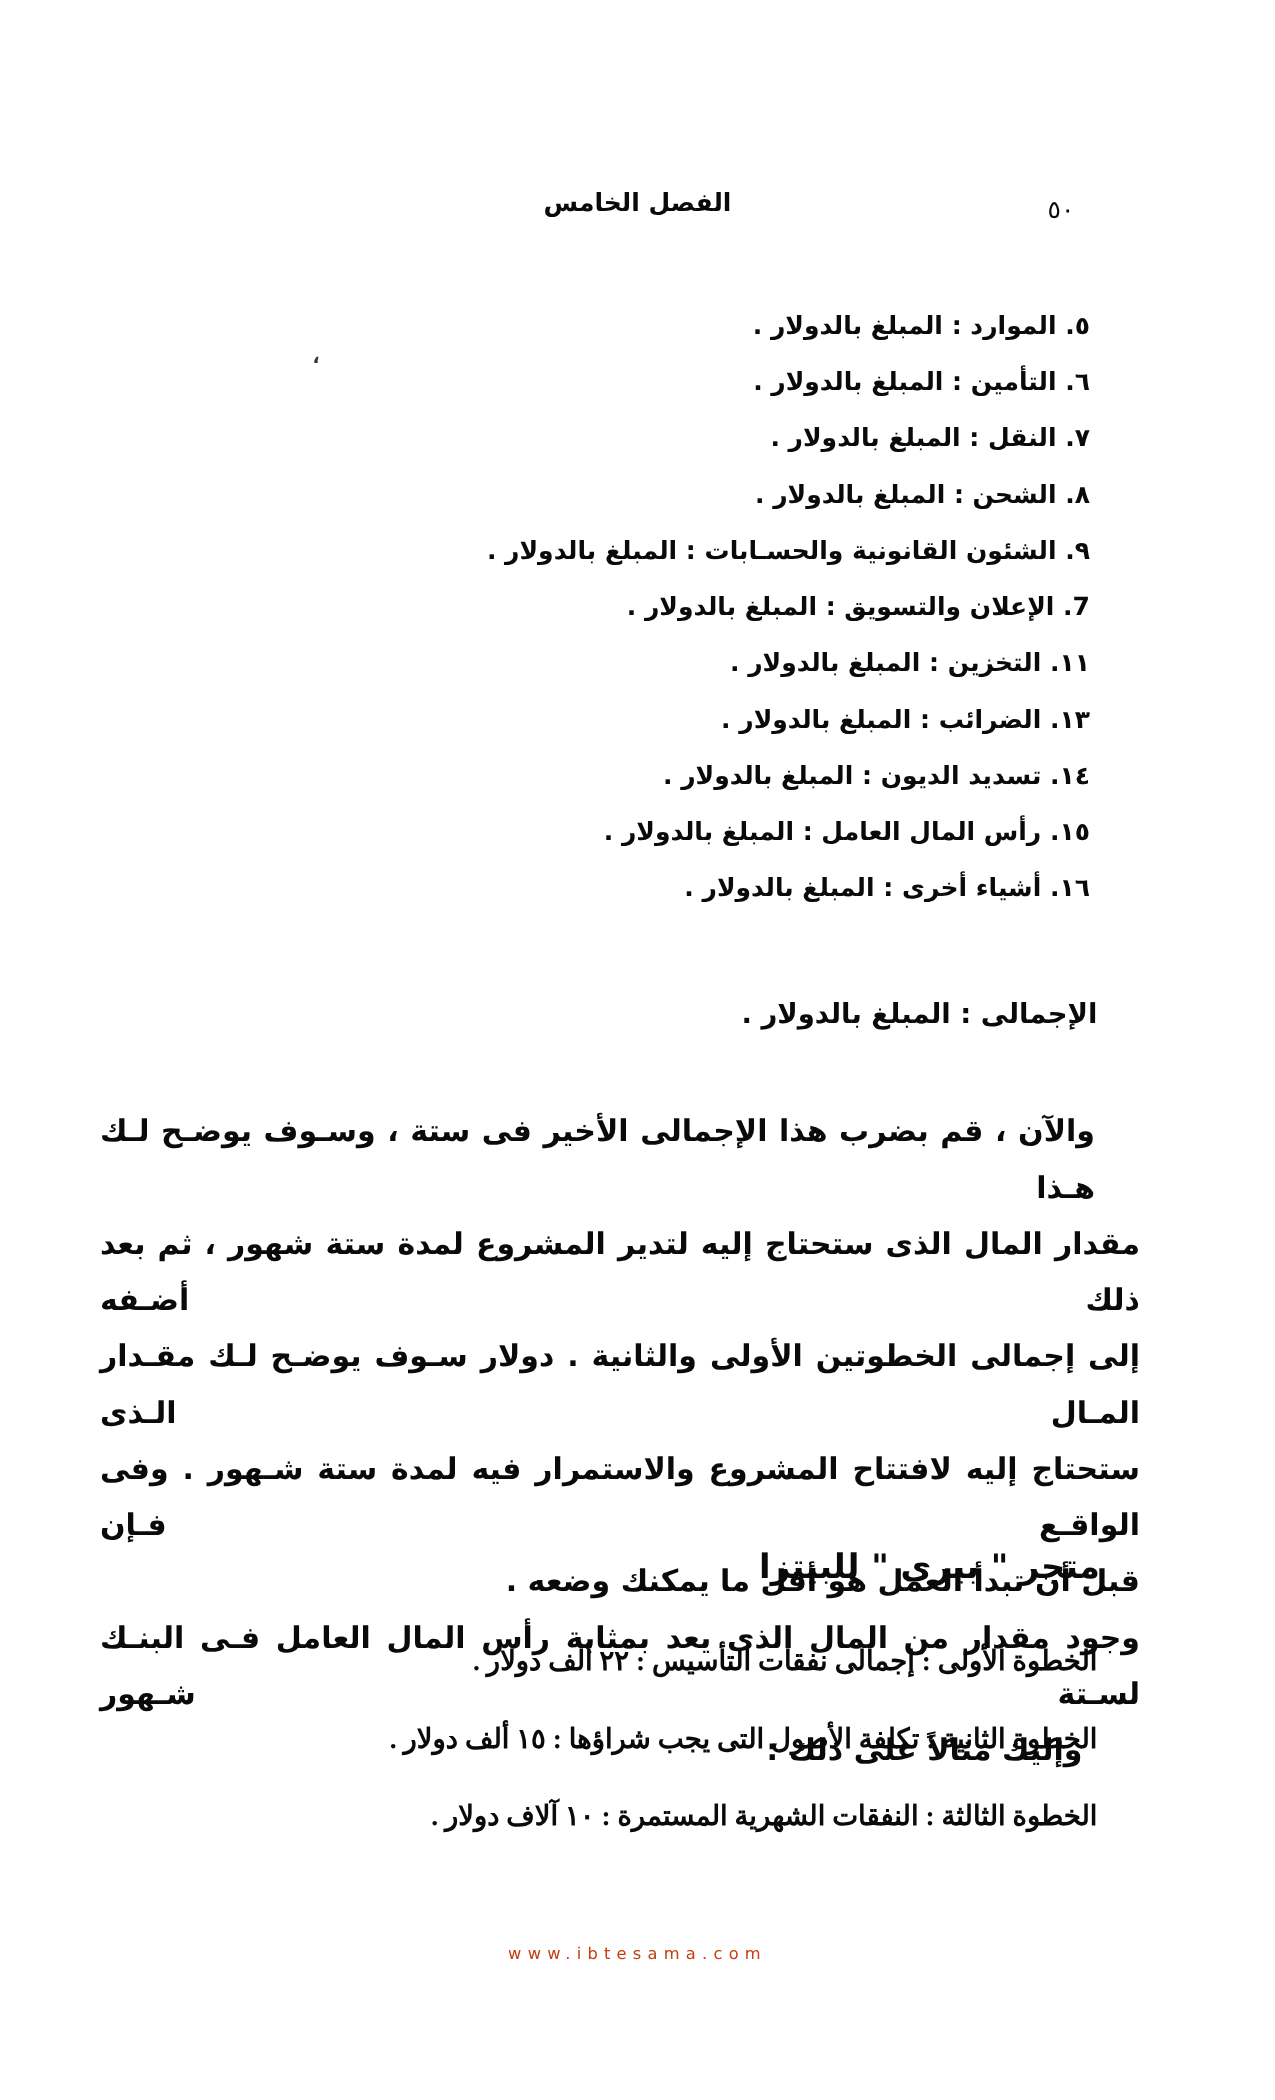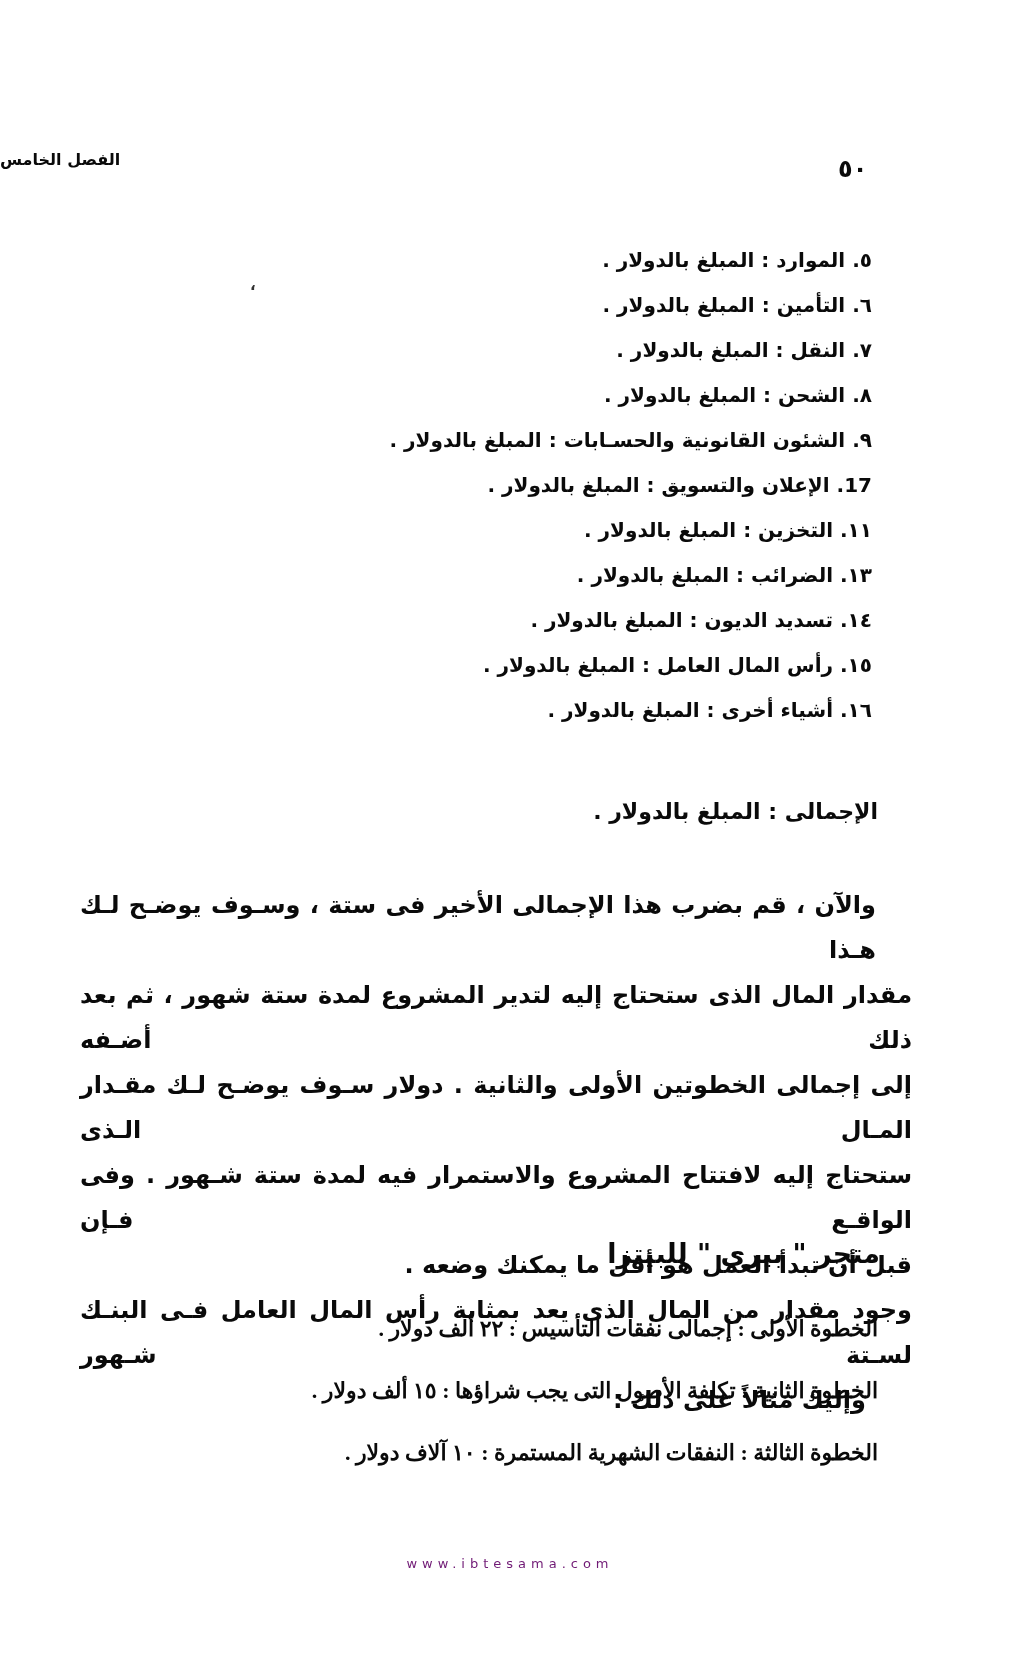--- a/index.html
+++ b/index.html
@@ -12,27 +12,28 @@
     width: 1020px;
     height: 1680px;
     font-family: "DejaVu Sans", sans-serif;
     color: #0a0a0a;
     overflow: hidden;
   }
   .abs { position: absolute; }
 
   .chapter-title {
     top: 150px; left: 0; right: 0;
-    font-size: 16px;
+    text-align: center;
+    font-size: 20px;
     font-weight: 700;
   }
   .page-number {
     top: 155px; left: 838px;
-    font-size: 24px;
-    font-weight: 700;
+    font-size: 20px;
+    font-weight: 400;
   }
   .stray-mark {
     top: 276px; left: 250px;
     font-size: 15px;
     font-weight: 700;
     color: #333;
   }
   .cost-list {
     top: 238px; right: 148px;
     direction: rtl;
@@ -76,37 +77,37 @@
     font-weight: 700;
     line-height: 62px;
     font-family: Liberation Serif, serif;
   }
   .watermark {
     top: 1556px; left: 0; right: 0;
     text-align: center;
     font-size: 13px;
     font-weight: 400;
     letter-spacing: 5px;
-    color: #701a75;
+    color: #c2410c;
   }
 </style>
 </head>
 <body>
 
 <div class="abs chapter-title">الفصل الخامس</div>
 <div class="abs page-number">٥٠</div>
 <div class="abs stray-mark">،</div>
 
 <div class="abs cost-list">
   <div>٥. الموارد : المبلغ بالدولار .</div>
   <div>٦. التأمين : المبلغ بالدولار .</div>
   <div>٧. النقل : المبلغ بالدولار .</div>
   <div>٨. الشحن : المبلغ بالدولار .</div>
   <div>٩. الشئون القانونية والحسـابات : المبلغ بالدولار .</div>
-  <div>17. الإعلان والتسويق : المبلغ بالدولار .</div>
+  <div>7. الإعلان والتسويق : المبلغ بالدولار .</div>
   <div>١١. التخزين : المبلغ بالدولار .</div>
   <div>١٣. الضرائب : المبلغ بالدولار .</div>
   <div>١٤. تسديد الديون : المبلغ بالدولار .</div>
   <div>١٥. رأس المال العامل : المبلغ بالدولار .</div>
   <div>١٦. أشياء أخرى : المبلغ بالدولار .</div>
 </div>
 
 <div class="abs total-line">الإجمالى : المبلغ بالدولار .</div>
 
 <div class="abs paragraph">

